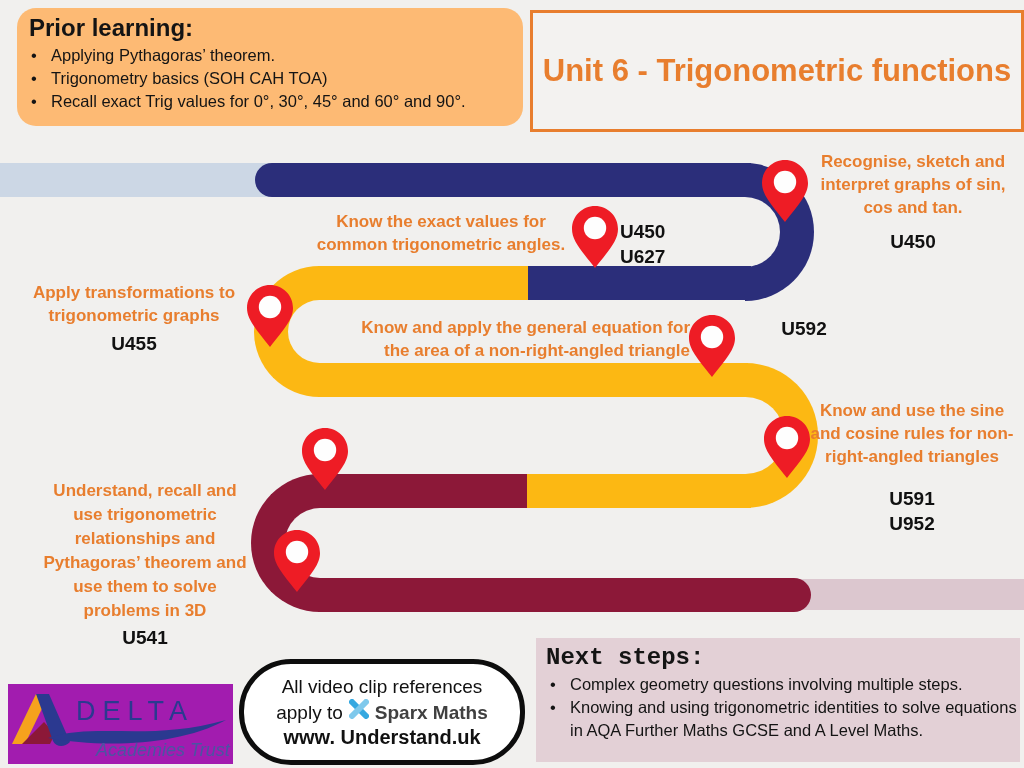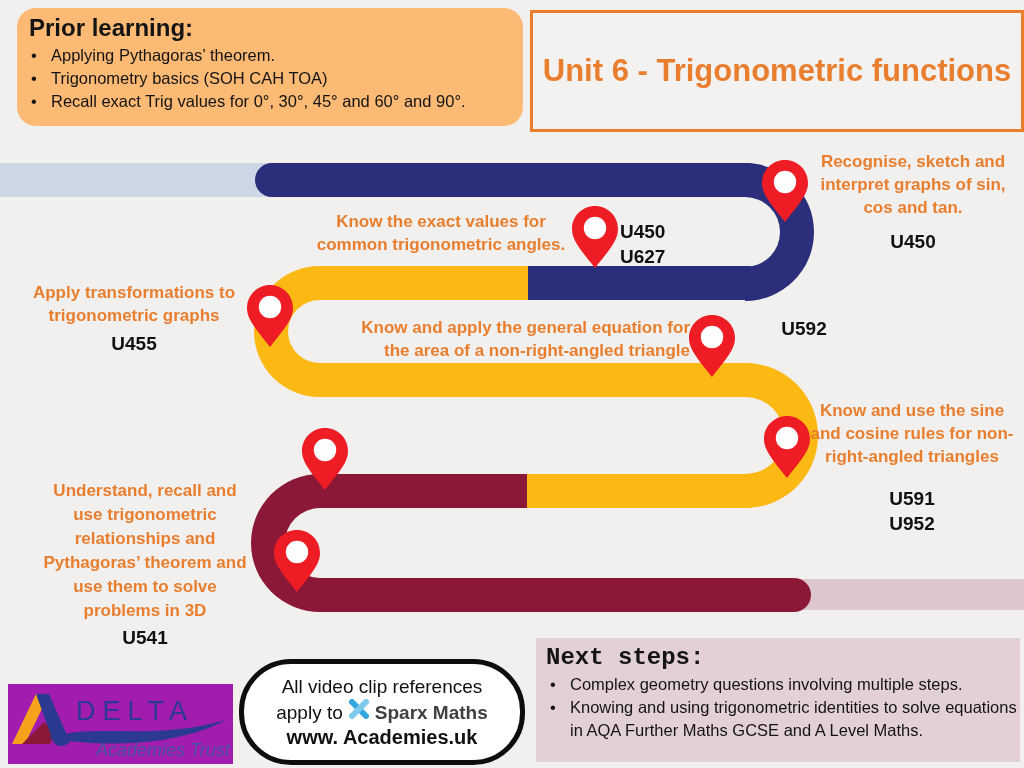--- a/index.html
+++ b/index.html
@@ -174,21 +174,21 @@
     <div class="mid">
       <span>apply to</span>
       <span>
         <svg width="20" height="20" viewBox="0 0 20 20">
             <path d="M3 3 L17 17" stroke="#35a8e0" stroke-width="6" stroke-linecap="round"></path>
             <path d="M17 3 L3 17" stroke="#7fc9ec" stroke-width="6" stroke-linecap="round"></path>
           </svg>
       </span>
       <span class="brand">Sparx Maths</span>
     </div>
-    <div class="url">www. Academies.uk</div>
+    <div class="url">www. Understand.uk</div>
   </div>
 
   <div class="logo-card">
     <svg width="225" height="80" viewBox="0 0 225 80">
       <path d="M4 60 L28 10 L41 10 L17 60 Z" fill="#f6a21d"></path>
       <path d="M14 60 L36 38 L47 50 L42 60 Z" fill="#8c1838"></path>
       <path d="M28 10 L41 10 L62 58 C56 64 48 63 45 57 Z" fill="#2b3990"></path>
       <path d="M40 54 C90 38 140 58 218 36 C170 62 95 64 40 54 Z" fill="#2b3990"></path>
       <text x="68" y="36" font-family="Liberation Sans, sans-serif" font-size="27" letter-spacing="7" fill="#2b3990">DELTA</text>
       <text x="88" y="72" font-family="Liberation Sans, sans-serif" font-size="18" font-style="italic" fill="#4a55a2">Academies Trust</text>

